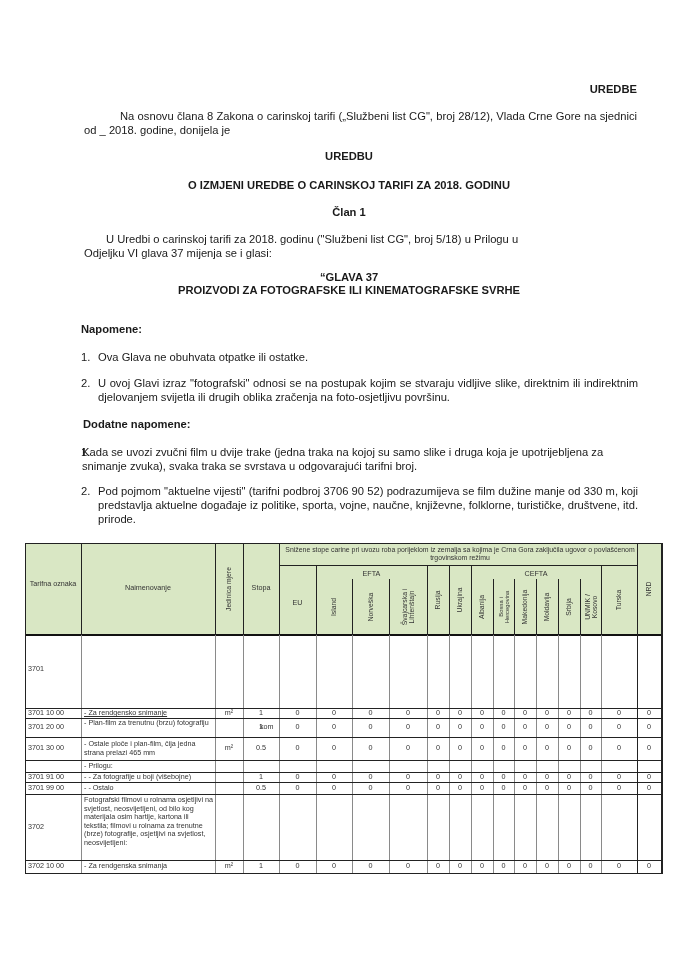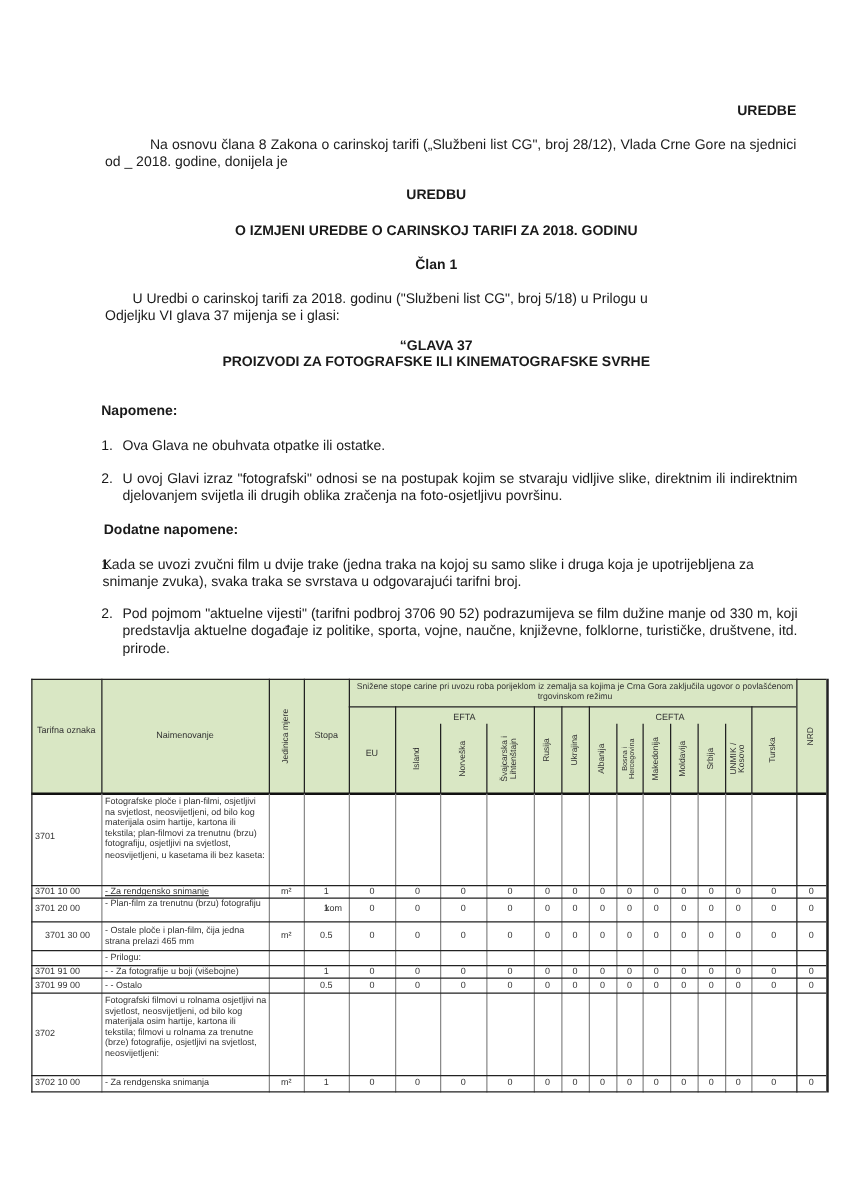--- a/index.html
+++ b/index.html
@@ -156,21 +156,20 @@
   <div class="hline" style="left:0; top:175px; width:636px;"></div>
   <div class="hline" style="left:0; top:194px; width:636px;"></div>
   <div class="hline" style="left:0; top:217px; width:636px;"></div>
   <div class="hline" style="left:0; top:229px; width:636px;"></div>
   <div class="hline" style="left:0; top:239px; width:636px;"></div>
   <div class="hline" style="left:0; top:251px; width:636px;"></div>
   <div class="hline" style="left:0; top:317px; width:636px;"></div>
   <div class="hline" style="left:0; top:330px; width:636px;"></div>
 
   <div class="cell" style="left:3px; top:122px; width:52px;">3701</div>
-  <div class="cell" style="left:59px; top:94px; width:130px;">Fotografske ploče i plan-filmi, osjetljivi na svjetlost, neosvijetljeni, od bilo kog materijala osim hartije, kartona ili tekstila; plan-filmovi za trenutnu (brzu) fotografiju, osjetljivi na svjetlost, neosvijetljeni, u kasetama ili bez kaseta:</div>
 
   <div class="cell" style="left:3px; top:166px; width:52px;">3701 10 00</div>
   <div class="cell" style="left:59px; top:166px; width:130px;text-decoration:underline;">- Za rendgensko snimanje</div>
   <div class="cell num" style="left:190px; top:166px; width:28px;">m²</div>
   <div class="cell num" style="left:218px; top:166px; width:36px;">1</div>
   <div class="cell num" style="left:254px; top:166px; width:37px;">0</div>
   <div class="cell num" style="left:291px; top:166px; width:36px;">0</div>
   <div class="cell num" style="left:327px; top:166px; width:37px;">0</div>
   <div class="cell num" style="left:364px; top:166px; width:38px;">0</div>
   <div class="cell num" style="left:402px; top:166px; width:22px;">0</div>
@@ -196,21 +195,21 @@
   <div class="cell num" style="left:424px; top:180px; width:22px;">0</div>
   <div class="cell num" style="left:446px; top:180px; width:22px;">0</div>
   <div class="cell num" style="left:468px; top:180px; width:21px;">0</div>
   <div class="cell num" style="left:489px; top:180px; width:22px;">0</div>
   <div class="cell num" style="left:511px; top:180px; width:22px;">0</div>
   <div class="cell num" style="left:533px; top:180px; width:22px;">0</div>
   <div class="cell num" style="left:555px; top:180px; width:21px;">0</div>
   <div class="cell num" style="left:576px; top:180px; width:36px;">0</div>
   <div class="cell num" style="left:612px; top:180px; width:24px;">0</div>
 
-  <div class="cell" style="left:3px; top:201px; width:52px;text-align:center;">3701 30 00</div>
+  <div class="cell" style="left:3px; top:201px; width:52px;">3701 30 00</div>
   <div class="cell" style="left:59px; top:197px; width:130px;">- Ostale ploče i plan-film, čija jedna strana prelazi 465 mm</div>
   <div class="cell num" style="left:190px; top:201px; width:28px;">m²</div>
   <div class="cell num" style="left:218px; top:201px; width:36px;">0.5</div>
   <div class="cell num" style="left:254px; top:201px; width:37px;">0</div>
   <div class="cell num" style="left:291px; top:201px; width:36px;">0</div>
   <div class="cell num" style="left:327px; top:201px; width:37px;">0</div>
   <div class="cell num" style="left:364px; top:201px; width:38px;">0</div>
   <div class="cell num" style="left:402px; top:201px; width:22px;">0</div>
   <div class="cell num" style="left:424px; top:201px; width:22px;">0</div>
   <div class="cell num" style="left:446px; top:201px; width:22px;">0</div>

